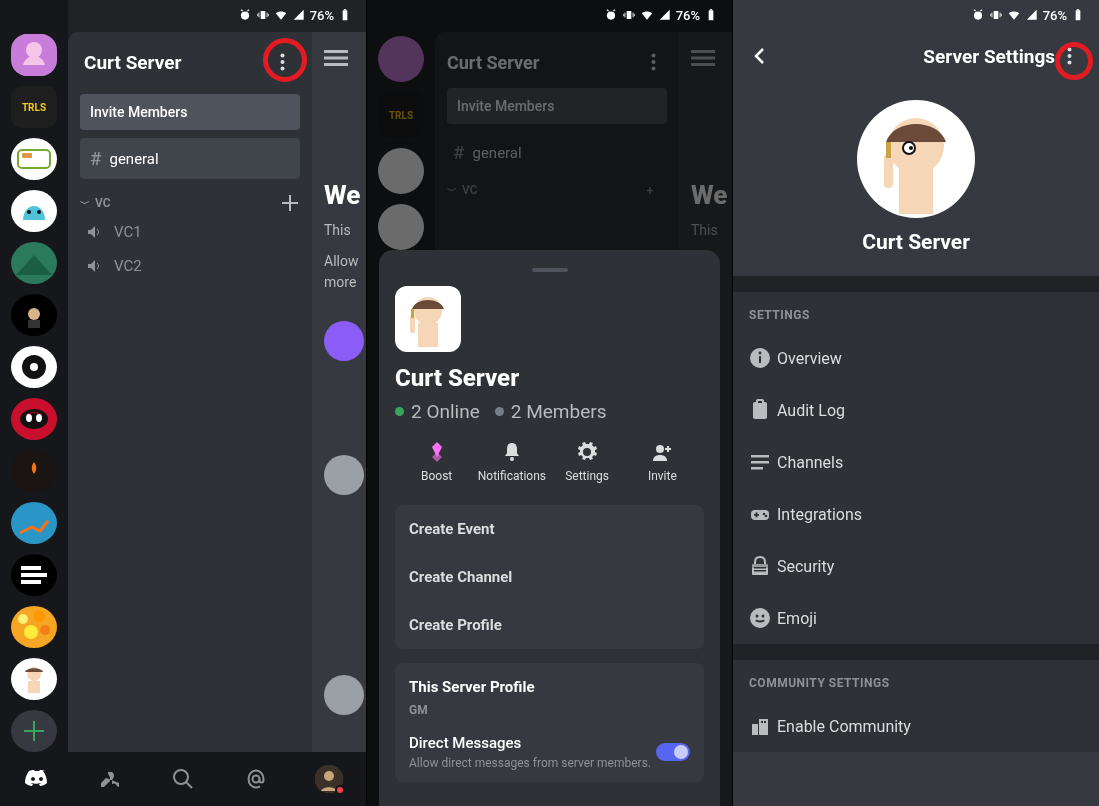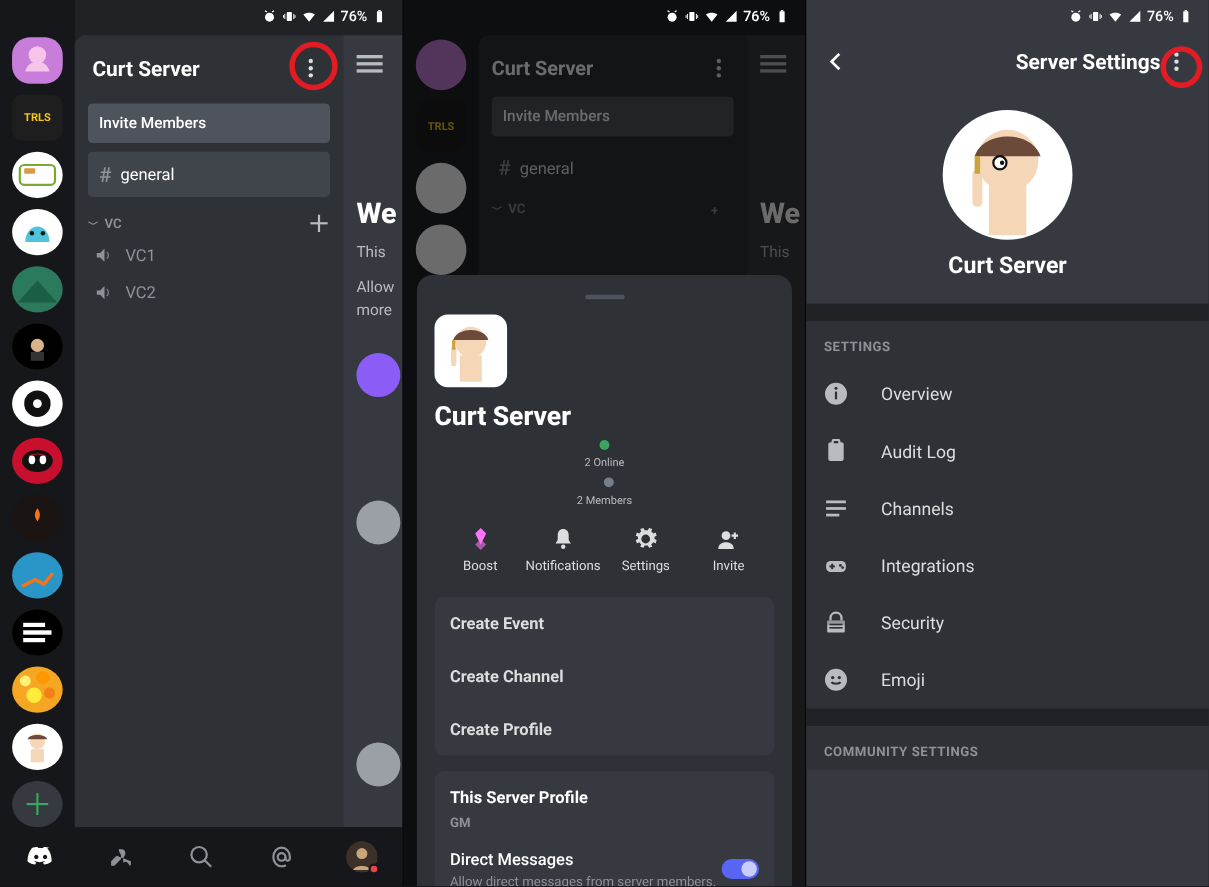--- a/index.html
+++ b/index.html
@@ -165,21 +165,21 @@
     padding:18px 16px 0 16px;
     overflow:hidden;
   }
   .sheet-handle { width:36px; height:4px; border-radius:2px; background:#4f545c; margin:0 auto 14px auto;}
   .sheet-avatar {
     width:66px; height:66px; border-radius:12px; background:#fff;
     display:flex; align-items:center; justify-content:center;
     overflow:hidden;
   }
   .sheet-title { font-size:24px; font-weight:800; color:#fff; margin-top:12px;}
-  .sheet-status { display:flex; align-items:center; gap:7px; margin-top:8px; font-size:10px; color:#b9bbbe;flex-direction:column;}
+  .sheet-status { display:flex; align-items:center; gap:7px; margin-top:8px; font-size:19px; color:#b9bbbe;}
   .dot { width:9px; height:9px; border-radius:50%; }
   .dot.green { background:#3ba55d;}
   .dot.gray { background:#747f8d;}
 
   .sheet-actions {
     display:flex; justify-content:space-between;
     margin-top:18px; padding:0 4px;
   }
   .sheet-action {
     flex:1; display:flex; flex-direction:column; align-items:center; gap:6px;
@@ -226,21 +226,21 @@
   }
   .s3-server-name { text-align:center; font-size:21px; font-weight:700; color:#fff; margin-bottom:22px;}
   .s3-section {
     background:#2f3136;
   }
   .s3-section-divider { height:16px; background:#202225;}
   .s3-section-header {
     padding:16px 16px 10px 16px; font-size:12px; color:#8e9297; font-weight:700; letter-spacing:0.5px;
   }
   .s3-row {
-    display:flex; align-items:center; gap:30px;
+    display:flex; align-items:center; gap:6px;
     padding:15px 16px;
     color:#dcddde; font-size:16px;
   }
   .s3-row .ico { width:22px; height:22px; color:#b9bbbe; display:flex; align-items:center; justify-content:center;}
 
   svg { display:block; }
 </style>
 </head>
 <body>
 
@@ -742,17 +742,28 @@
               <path d="M7 13c1 2 7 2 8 0" stroke="#2f3136" stroke-width="1.8" fill="none"></path>
             </svg>
           </div>
         <span>Emoji</span>
       </div>
     </div>
 
     <div class="s3-section-divider"></div>
     <div class="s3-section">
       <div class="s3-section-header">COMMUNITY SETTINGS</div>
+      <div class="s3-row">
+        <div class="ico">
+            <svg viewBox="0 0 22 22" fill="currentColor">
+              <rect x="3" y="9" width="6" height="11"></rect>
+              <rect x="10" y="4" width="9" height="16"></rect>
+              <rect x="12" y="6" width="2" height="2" fill="#2f3136"></rect>
+              <rect x="15" y="6" width="2" height="2" fill="#2f3136"></rect>
+            </svg>
+          </div>
+        <span>Enable Community</span>
+      </div>
     </div>
   </div>
 
   <div class="red-circle" style="top:42px; right:6px; width:38px; height:38px;"></div>
 </div>
 
 </body></html>

